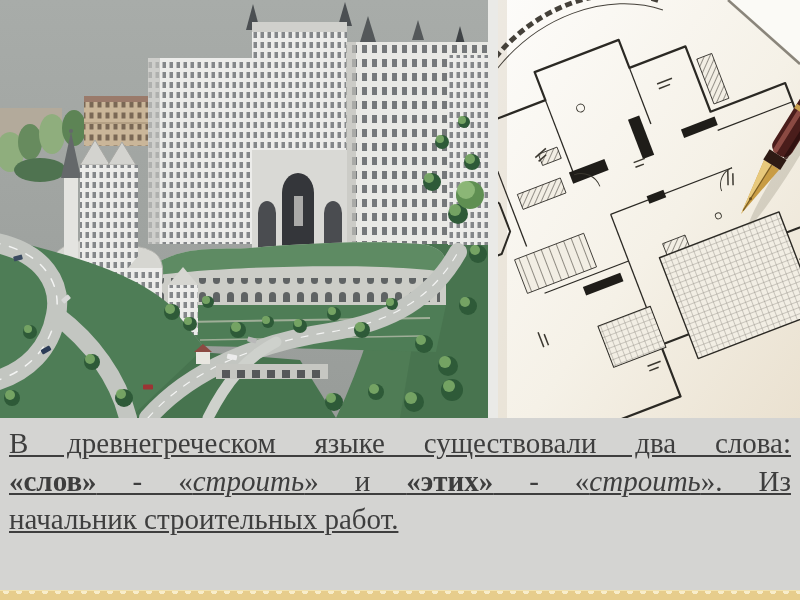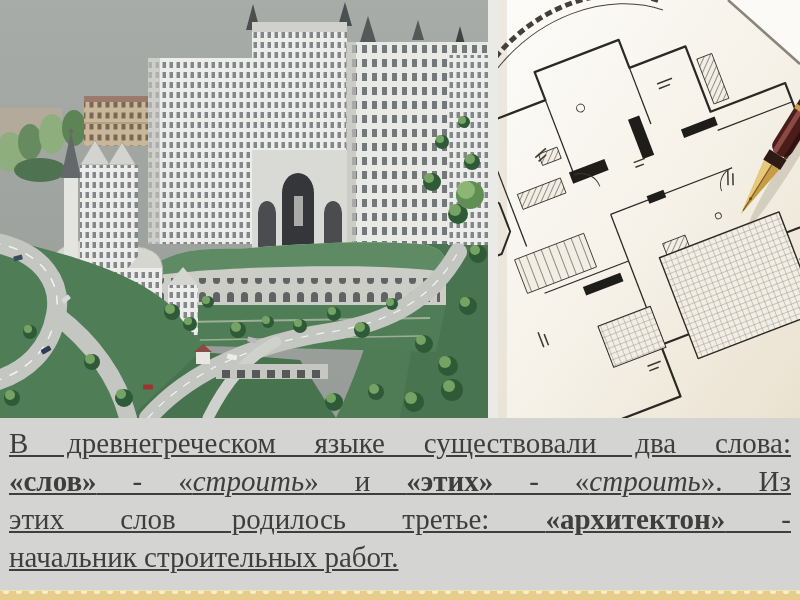--- a/index.html
+++ b/index.html
@@ -340,19 +340,18 @@
         <rect x="70" y="-7" width="210" height="5" rx="2.5" fill="#96524a" opacity="0.85"></rect>
         <rect x="70" y="6" width="210" height="4" rx="2" fill="#2a0f0e" opacity="0.8"></rect>
         <rect x="118" y="-11" width="5" height="22" fill="#caa14e"></rect>
       </g>
     </svg>
   </div>
 
   <div class="text-block" id="textBlock">
       <div class="line"><span class="n">В древнегреческом языке существовали два слова:</span></div>
       <div class="line"><span class="b">«слов»</span><span class="n"> - «</span><span class="i">строить</span><span class="n">» и </span><span class="b">«этих»</span><span class="n"> - «</span><span class="i">строить</span><span class="n">». Из</span></div>
-      <div class="line"><span class="n">этих слов родилось третье: </span><span class="b">«архитектон»</span><span class="n"> -</span></div>
       <div class="line last"><span class="n">начальник строительных работ.</span></div>
     </div>
 
   <div class="footer-strip"></div>
 
 </div>
 
 </body></html>

